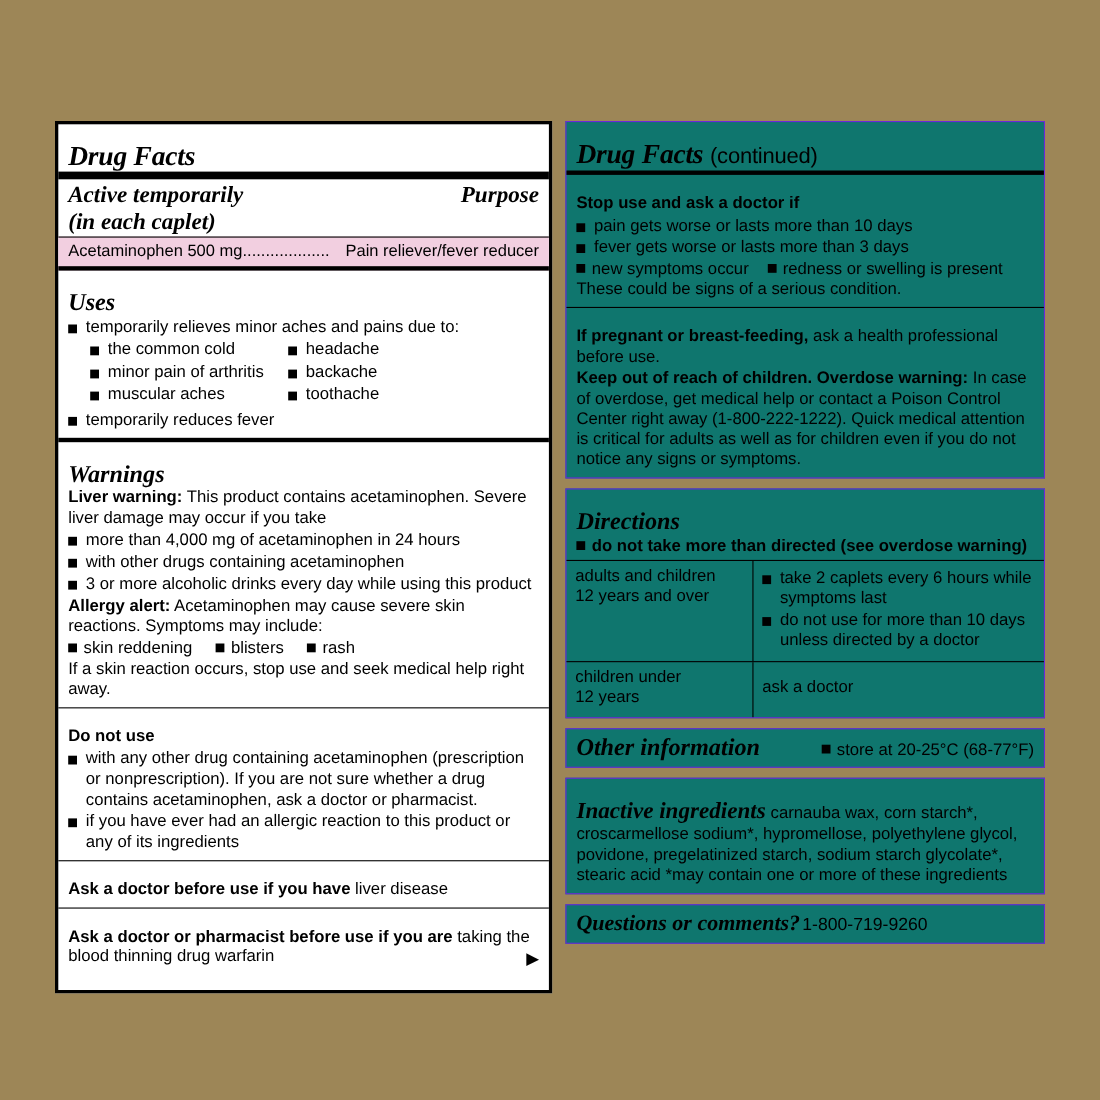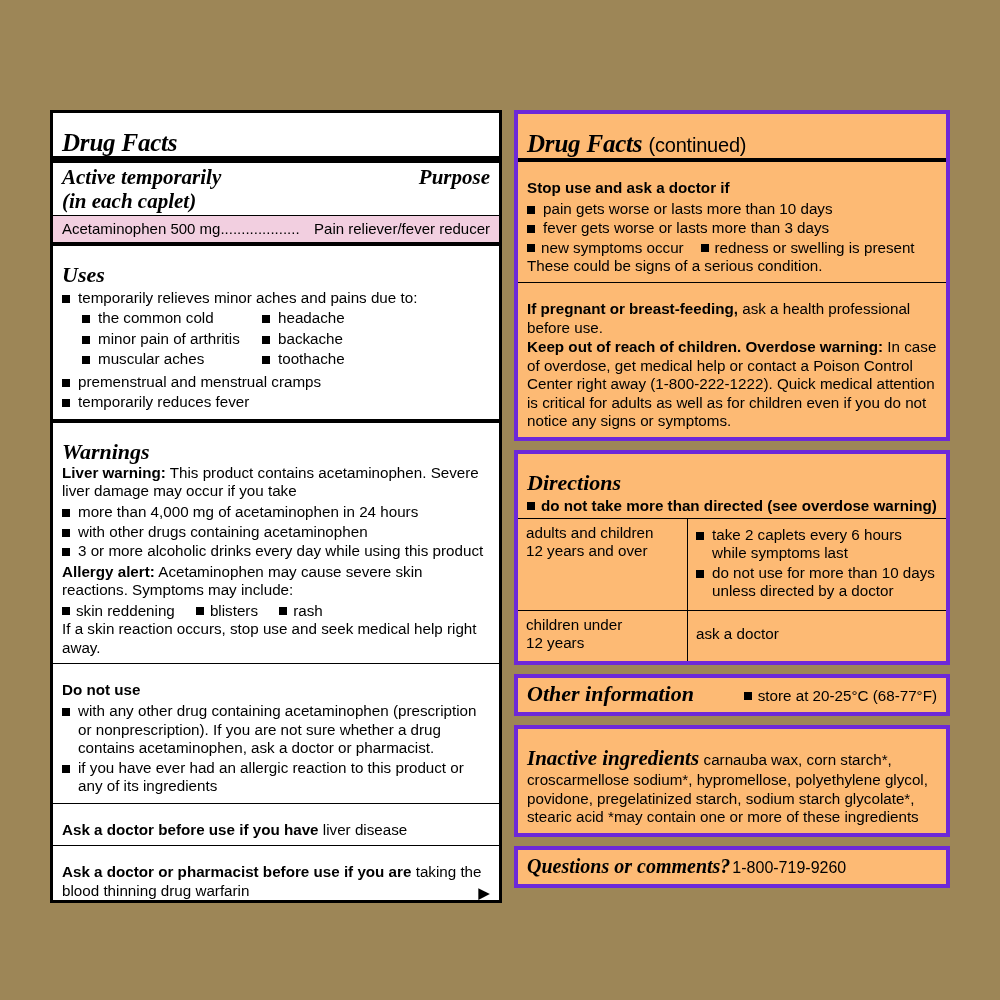--- a/index.html
+++ b/index.html
@@ -34,22 +34,22 @@
 
   
   .col-right {
     background: transparent;
     border: none;
     display: flex;
     flex-direction: column;
     gap: 9px;
   }
   .panel {
-    background: #fdba74;
-    border: 4px solid #6d28d9;
+    background: #0f766e;
+    border: 1px solid #6d28d9;
     box-sizing: border-box;
   }
 
   .pad { padding: 17px 9px 6px 9px; }
 
   .dfacts {
     font-family: "Liberation Serif", serif;
     font-style: italic;
     font-weight: bold;
     font-size: 25px;
@@ -242,23 +242,20 @@
           <li>temporarily relieves minor aches and pains due to:</li>
         </ul>
         <div class="twocol-bullets">
           <div class="cell">the common cold</div>
           <div class="cell">headache</div>
           <div class="cell">minor pain of arthritis</div>
           <div class="cell">backache</div>
           <div class="cell">muscular aches</div>
           <div class="cell">toothache</div>
         </div>
-        <ul class="blist sub-bullets">
-          <li>premenstrual and menstrual cramps</li>
-        </ul>
         <ul class="blist">
           <li>temporarily reduces fever</li>
         </ul>
       </div>
     </div>
 
     <div class="rule-med"></div>
 
     <div class="pad">
       <div class="sect-title">Warnings</div>

